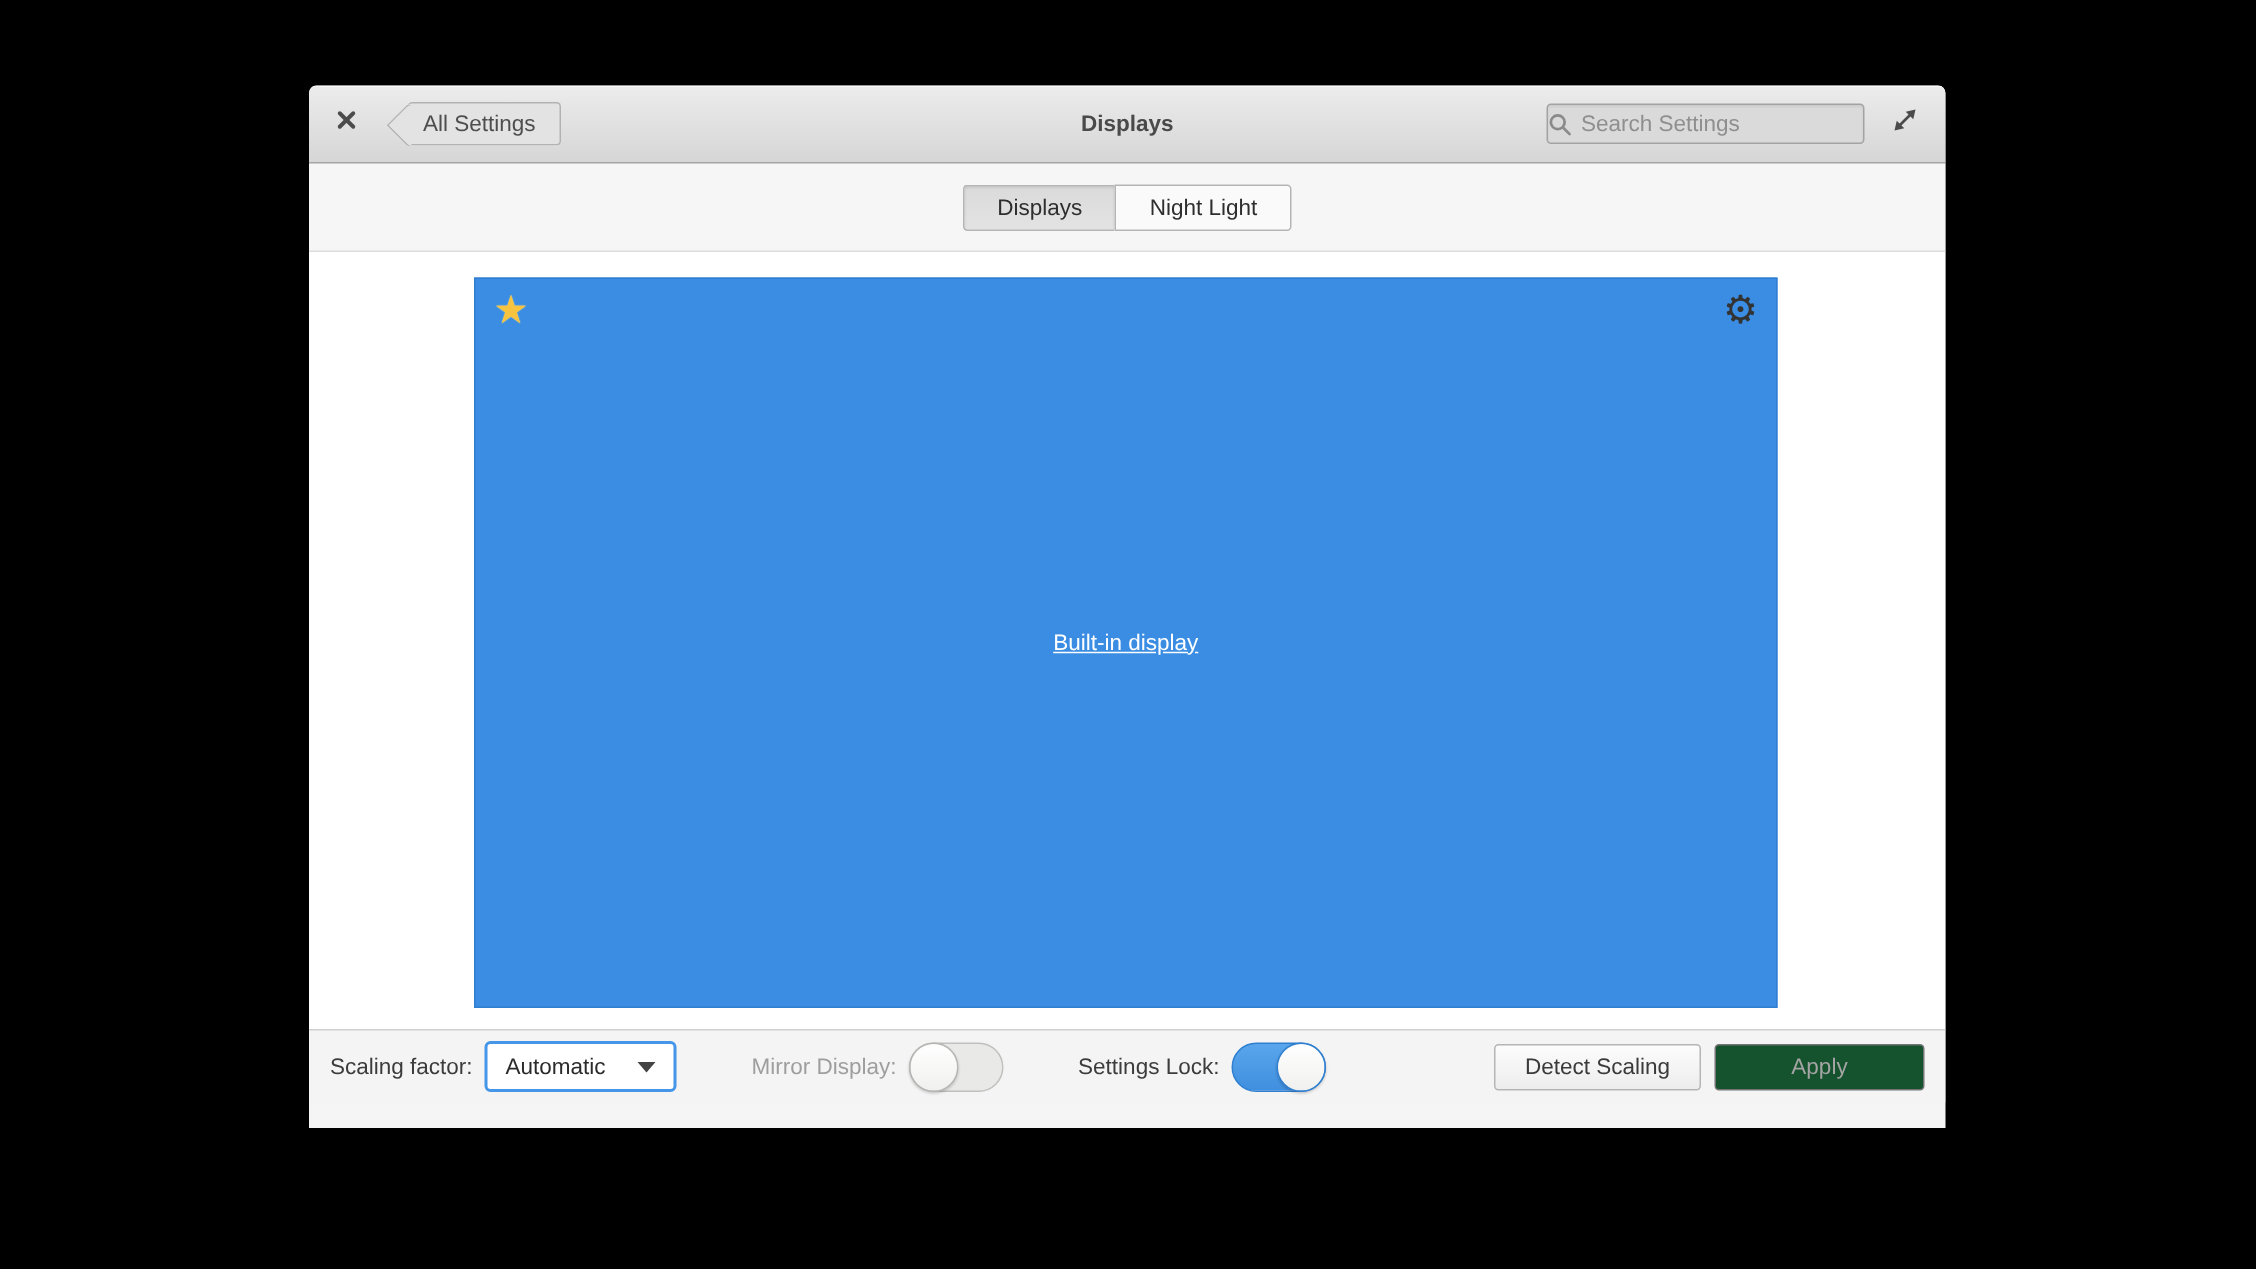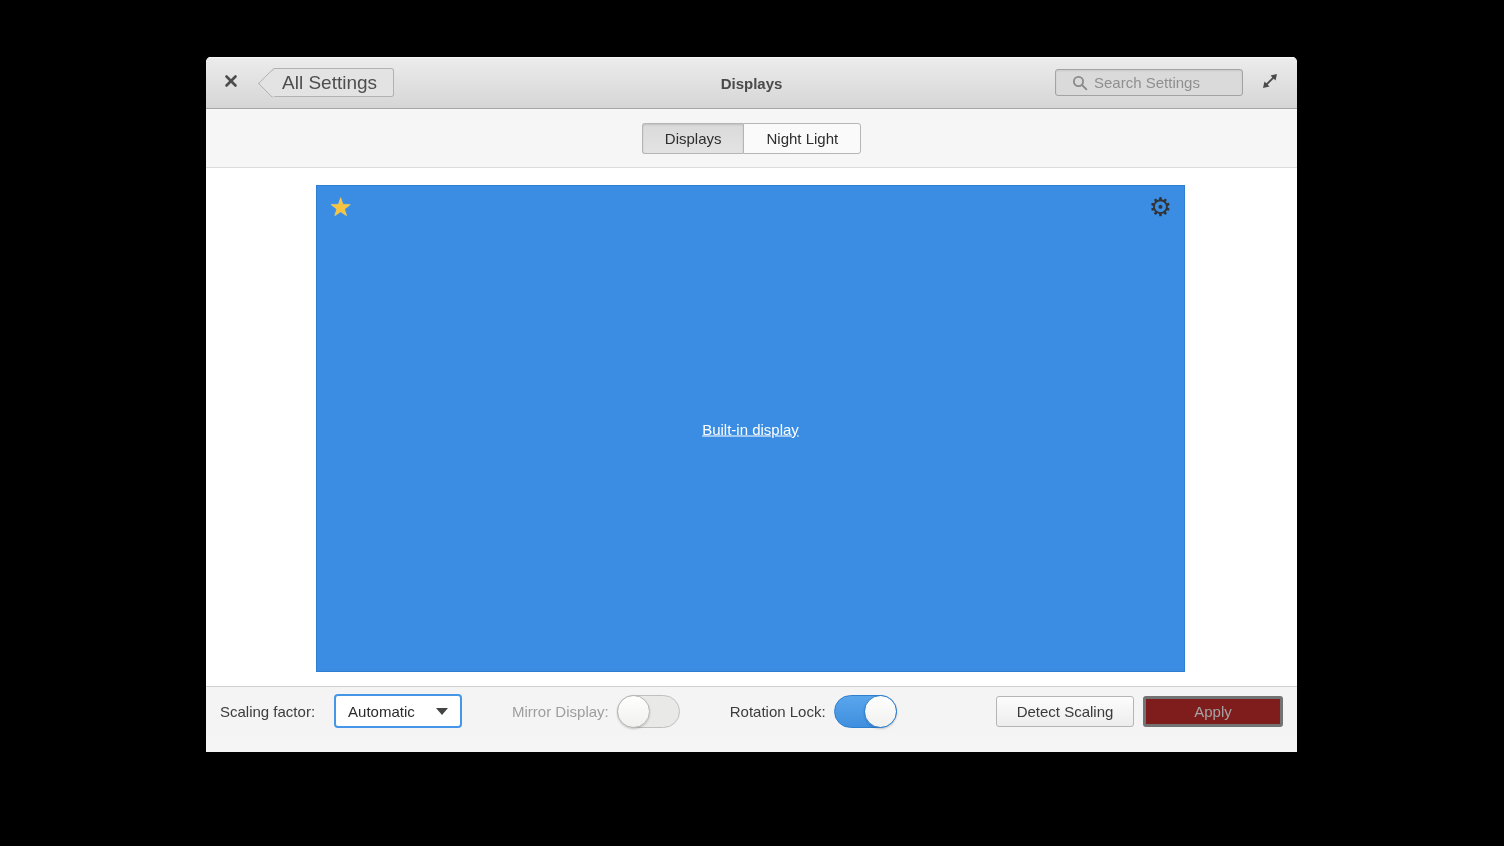--- a/index.html
+++ b/index.html
@@ -14,31 +14,31 @@
   .headerbar { position:relative; height:52px;
                background:linear-gradient(#ececec,#d6d6d6);
                border-bottom:1px solid #a6a6a6;
                box-shadow:inset 0 1px 0 #f7f7f7;
                display:flex; align-items:center; padding:0 14px; }
   .close-btn { width:22px; height:22px; display:flex; align-items:center;
                justify-content:center; cursor:pointer; }
   .back-btn { position:relative; margin-left:30px; height:29px;
               padding:0 16px 0 10px; display:flex; align-items:center;
               background:#e3e3e3; border:1px solid #b2b2b2; border-left:none;
-              border-radius:3px; color:#4e4e4e; font-size:19px; cursor:pointer; }
+              border-radius:3px; color:#4e4e4e; font-size:15px; cursor:pointer; }
   .back-btn::before { content:""; position:absolute; left:-10px; top:4px;
               width:20px; height:20px; background:#e3e3e3;
               border-left:1px solid #b2b2b2; border-bottom:1px solid #b2b2b2;
               transform:rotate(45deg); border-radius:3px 0 3px 0; }
   .back-btn span { position:relative; z-index:1; }
   .hb-title { position:absolute; left:50%; top:50%; transform:translate(-50%,-50%);
               font-weight:bold; font-size:15px; color:#4a4a4a; }
-  .search-box { margin-left:auto; width:188px; height:27px; display:flex;
+  .search-box { margin-left:auto; width:212px; height:27px; display:flex;
               align-items:center; background:#dadada; border:1px solid #a3a3a3;
-              border-radius:3px; padding:0 16px;
+              border-radius:3px; padding:0 0;
               box-shadow:inset 0 1px 2px rgba(0,0,0,.08); }
   .search-box input { border:none; outline:none; background:transparent;
               width:100%; font-size:15px; color:#444;
               font-family:"Liberation Sans","DejaVu Sans",sans-serif; }
   .search-box input::placeholder { color:#8f8f8f; opacity:1; }
   .search-icon { display:flex; margin-right:6px; }
   .expand-btn { margin-left:14px; width:26px; height:26px; display:flex;
               align-items:center; justify-content:center; cursor:pointer; }
 
   
@@ -64,21 +64,21 @@
          cursor:pointer; }
   .display-label { position:absolute; left:0; right:0; top:50%;
          transform:translateY(-50%); text-align:center; color:#fff;
          font-size:15px;text-decoration:underline; }
 
   
   .footer { height:49px; background:#f4f4f4; border-top:1px solid #d0d0d0;
             display:flex; align-items:center; padding:0 14px; }
   .f-label { font-size:15px; color:#3c3c3c; }
   .f-label.disabled { color:#9e9e9e; }
-  .dropdown { margin-left:19px; width:128px; height:34px; background:#fff;
+  .dropdown { margin-left:8px; width:128px; height:34px; background:#fff;
             border:2px solid #4596e8; border-radius:4px; display:flex;
             align-items:center; padding:0 12px; cursor:pointer;
             justify-content:space-between; }
   .dropdown .dd-text { font-size:15px; color:#2b2b2b; }
   .dd-arrow { width:0; height:0; border-left:6px solid transparent;
             border-right:6px solid transparent; border-top:7px solid #444; }
 
   .switch { position:relative; width:63px; height:33px; border-radius:17px;
             margin-left:8px; cursor:pointer; }
   .switch.off { background:#e9e9e7; border:1px solid #c0c0be; }
@@ -89,22 +89,22 @@
             box-shadow:0 1px 2px rgba(0,0,0,.2); }
   .switch.off .knob { left:-1px; border:1px solid #b5b5b3; }
   .switch.on  .knob { right:-1px; border:1px solid #2f7fd0; }
 
   .ml36 { margin-left:50px; }
   .btn { height:31px; border-radius:3px; font-size:15px; display:flex;
          align-items:center; justify-content:center; cursor:pointer; }
   .detect-btn { margin-left:auto; width:138px;
          background:linear-gradient(#fcfcfc,#ededed);
          border:1px solid #b5b5b5; color:#3a3a3a; }
-  .apply-btn { margin-left:9px; width:140px; background:#7f1d1d;
-         border:3px solid #737373; color:#a4a4a4; cursor:default;text-align:right; }
+  .apply-btn { margin-left:9px; width:140px; background:#14532d;
+         border:1px solid #737373; color:#a4a4a4; cursor:default;text-align:right; }
 </style>
 </head>
 <body>
 
 <div class="window">
 
   <div class="headerbar">
     <div class="close-btn">
       <span>
         <svg width="14" height="14" viewBox="0 0 14 14">
@@ -163,21 +163,21 @@
     <div class="dropdown">
       <span class="dd-text">Automatic</span>
       <span class="dd-arrow"></span>
     </div>
 
     <span class="f-label disabled ml36">Mirror Display:</span>
     <div class="switch off" aria-checked="false">
       <div class="knob"></div>
     </div>
 
-    <span class="f-label ml36">Rotation Lock:</span>
+    <span class="f-label ml36">Settings Lock:</span>
     <div class="switch on" aria-checked="true">
       <div class="knob"></div>
     </div>
 
     <div class="btn detect-btn">
       <span>Detect Scaling</span>
     </div>
     <div class="btn apply-btn">
       <span>Apply</span>
     </div>

